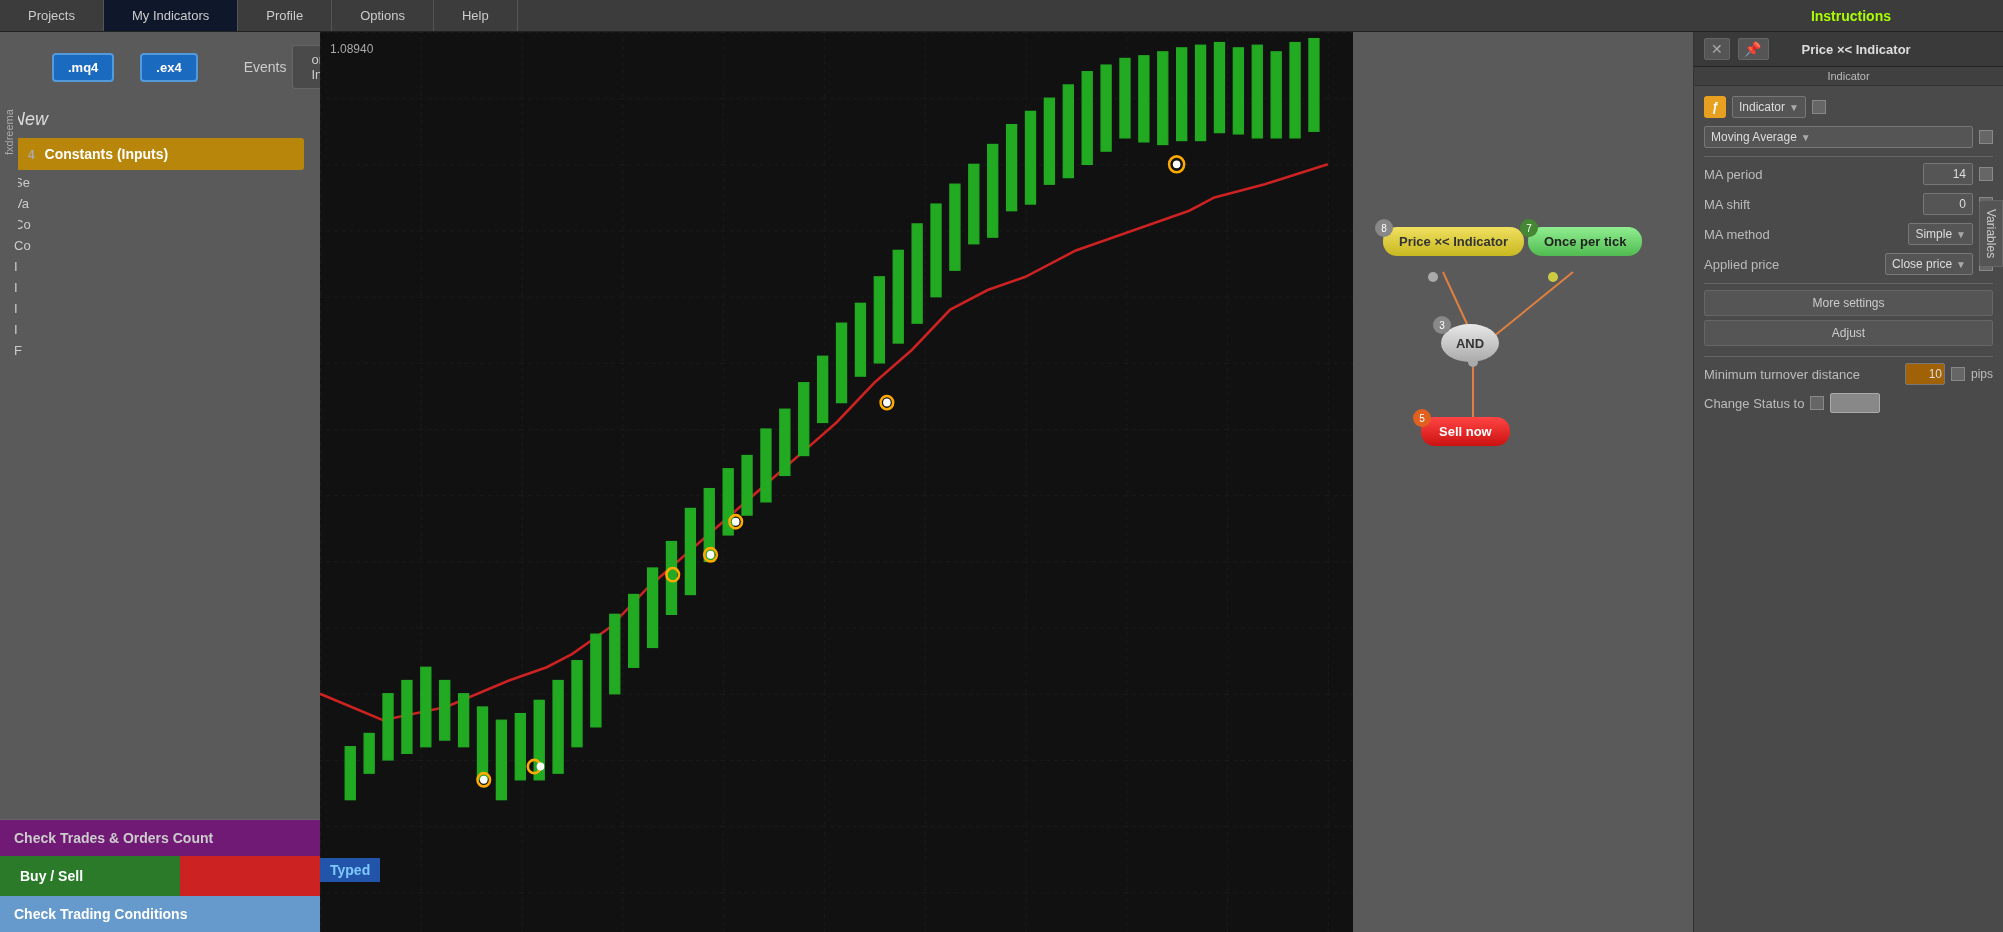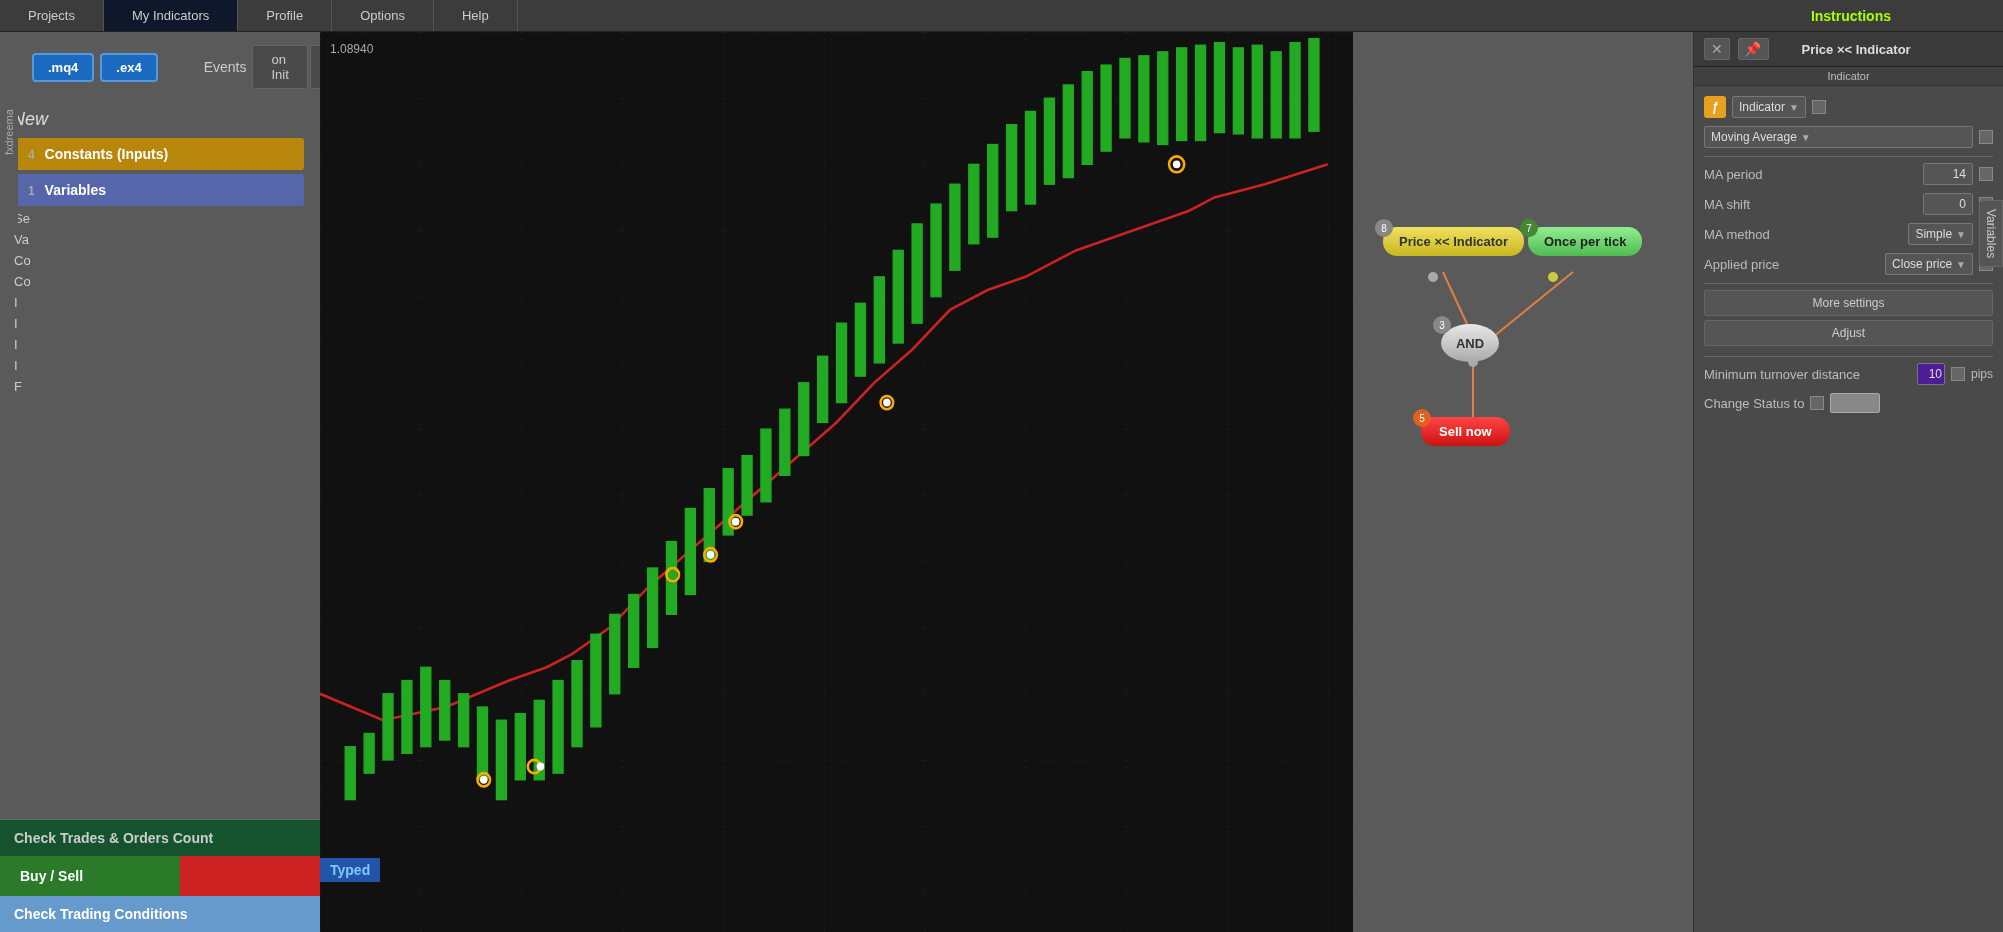--- a/index.html
+++ b/index.html
@@ -87,20 +87,21 @@
       gap: 6px;
       background: #5a5a5a;
     }
     .file-btn {
       padding: 5px 14px;
       border-radius: 4px;
       cursor: pointer;
       font-size: 13px;
       font-weight: bold;
       border: 2px solid #fca5a5;
+      margin-left: 20px;
     }
     .file-btn.mq4 {
       background: #1a6abf;
       color: white;
       border-color: #5599dd;
     }
     .file-btn.ex4 {
       background: #1a6abf;
       color: white;
       border-color: #5599dd;
@@ -186,21 +187,21 @@
       left: 0;
       width: 320px;
     }
     .action-item {
       padding: 10px 14px;
       font-size: 14px;
       font-weight: bold;
       cursor: pointer;
     }
     .action-item.check-trades {
-      background: #14532d;
+      background: #701a75;
       color: #ccc;
       border-top: 1px solid #666;
     }
     .action-item.check-trading {
       background: #6699cc;
       color: #fff;
     }
     .action-item.buy-sell {
       display: flex;
       padding: 0;
@@ -417,27 +418,27 @@
       align-items: center;
       margin-bottom: 8px;
       gap: 6px;
     }
     .turnover-label {
       color: #bbb;
       font-size: 13px;
       flex: 1;
     }
     .turnover-input {
-      background: #4c1d95;
+      background: #a16207;
       border: 1px solid #777;
       color: #ddd;
       padding: 3px 2px;
       font-size: 12px;
       border-radius: 2px;
-      width: 28px;
+      width: 40px;
       text-align: right;
     }
     .pips-label {
       color: #bbb;
       font-size: 12px;
     }
 
     
     .status-row {
       display: flex;
@@ -577,24 +578,20 @@
       </div>
     </div>
 
     <div id="new-label">
       <em>New</em>
     </div>
 
     <div class="section-item constants">
       <span class="section-number">4</span>
       <span>Constants (Inputs)</span>
-    </div>
-    <div class="section-item variables">
-      <span class="section-number">1</span>
-      <span>Variables</span>
     </div>
 
     <div class="sidebar-abbrev">Se</div>
     <div class="sidebar-abbrev">Va</div>
     <div class="sidebar-abbrev">Co</div>
     <div class="sidebar-abbrev">Co</div>
     <div class="sidebar-abbrev">I</div>
     <div class="sidebar-abbrev">I</div>
     <div class="sidebar-abbrev">I</div>
     <div class="sidebar-abbrev">I</div>

